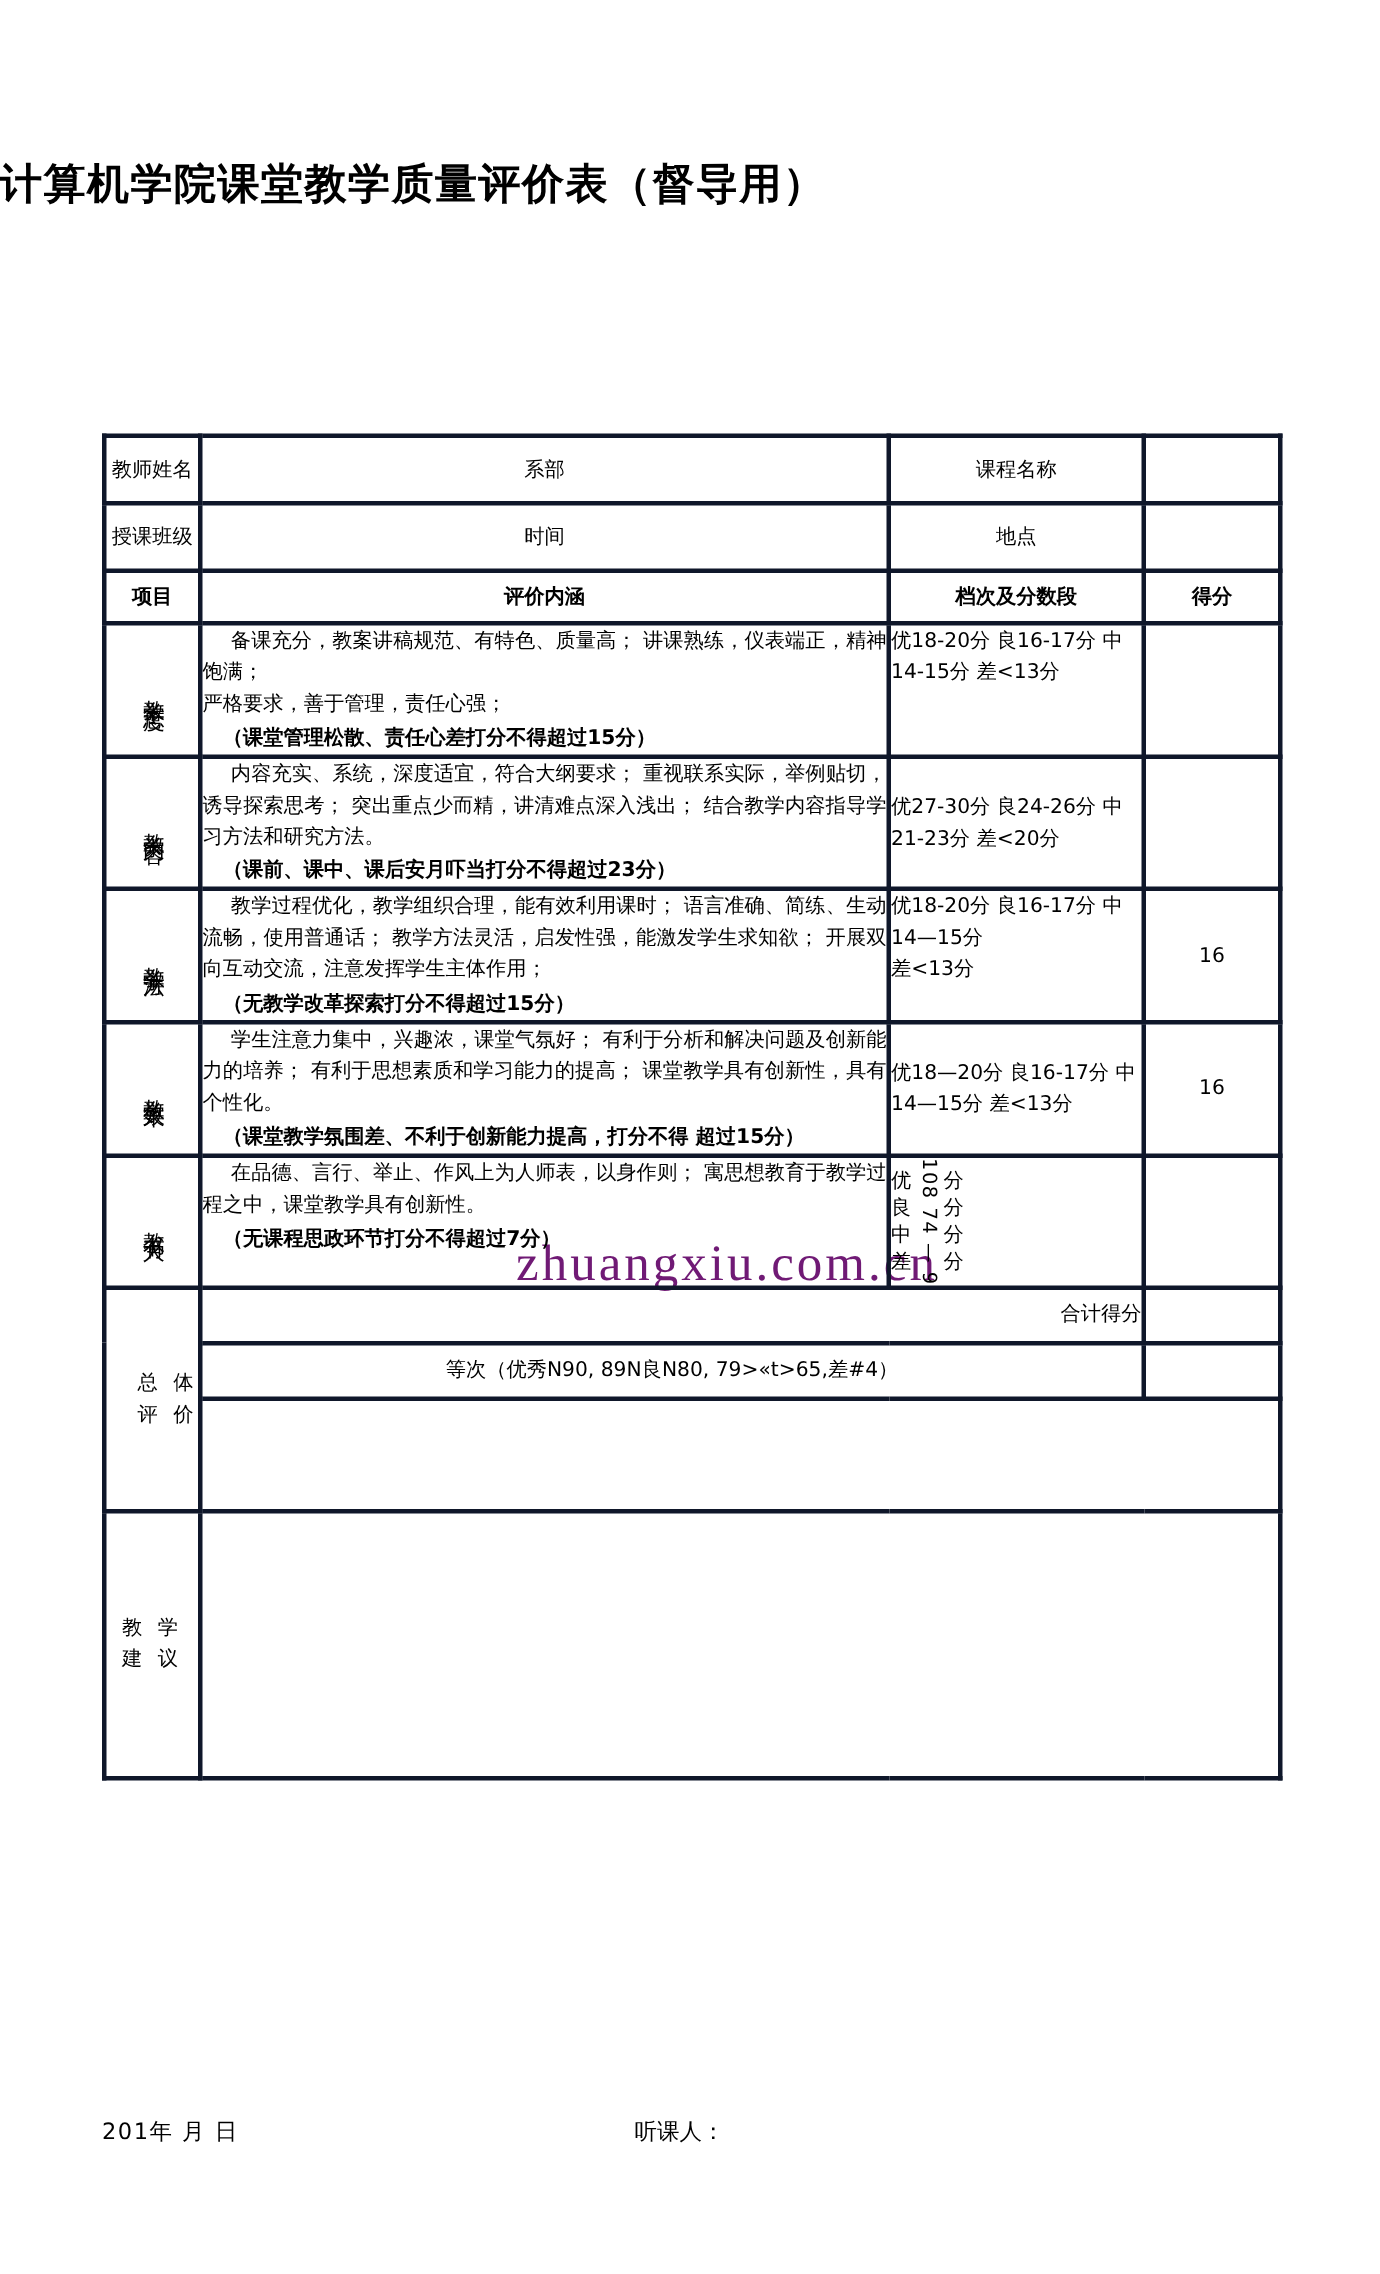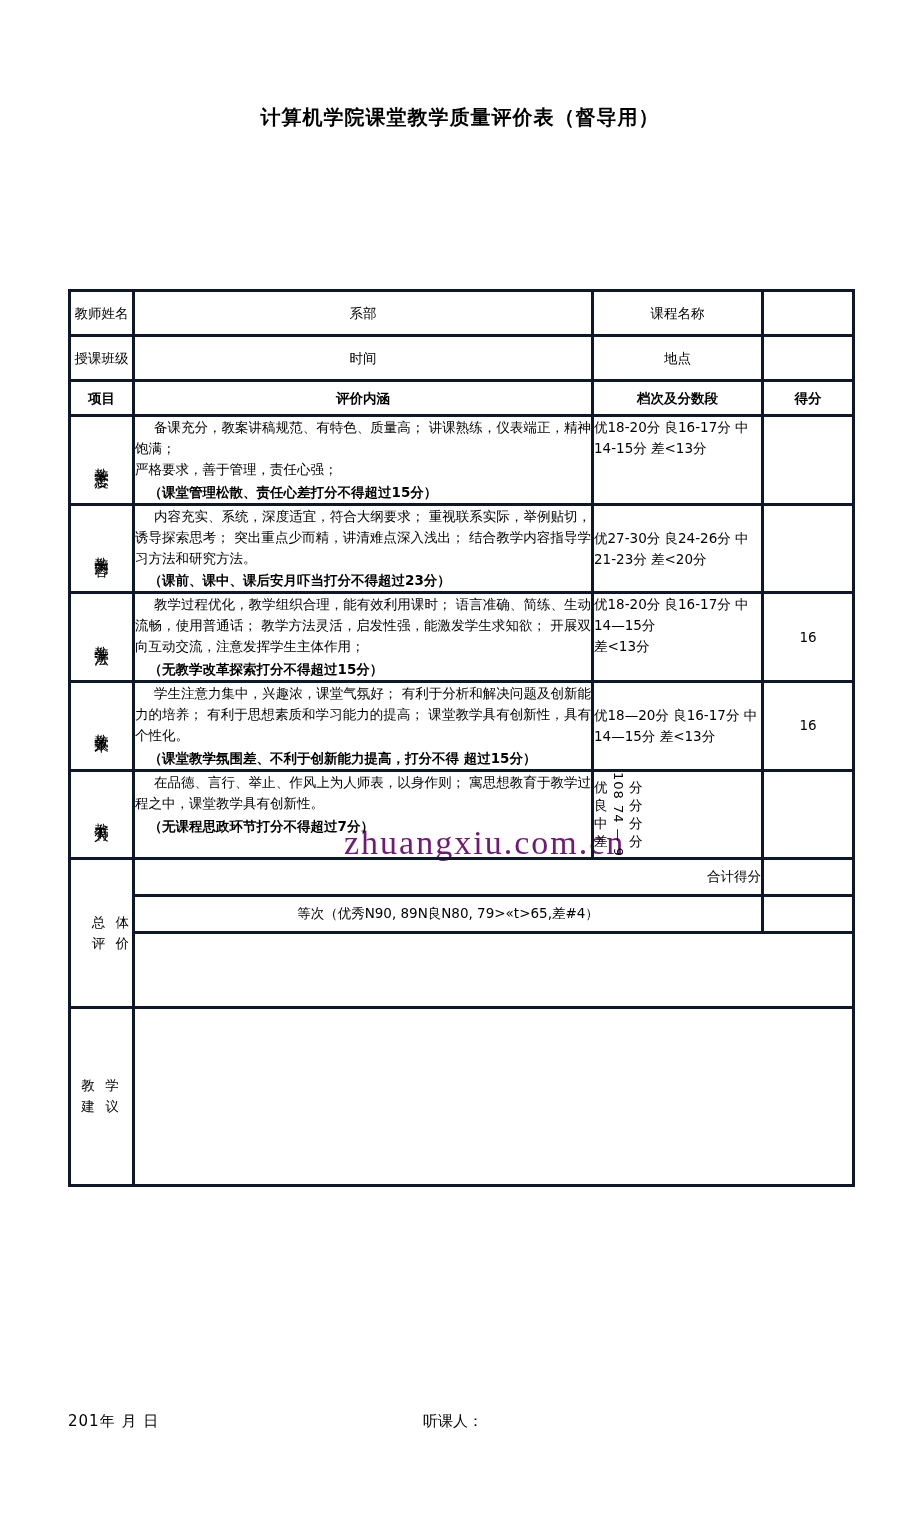--- a/index.html
+++ b/index.html
@@ -15,22 +15,22 @@
     position: relative;
     overflow: hidden;
   }
   .page {
     position: relative;
     width: 920px;
     height: 1516px;
     box-sizing: border-box;
   }
   .title {
-    text-align: center;
-    font-size: 20px;
+    text-align: left;
+    font-size: 28px;
     font-weight: bold;
     letter-spacing: 1px;
     margin-top: 104px;
     margin-bottom: 0;
   }
   table.form {
     position: absolute;
     left: 68px;
     top: 185px;
     width: 784px;

